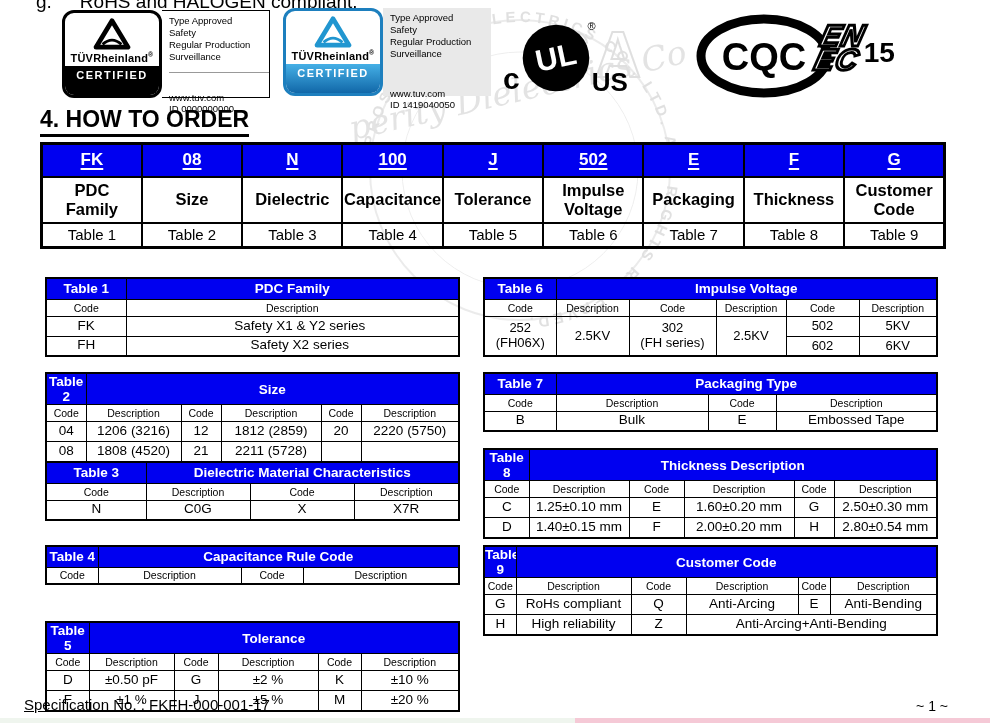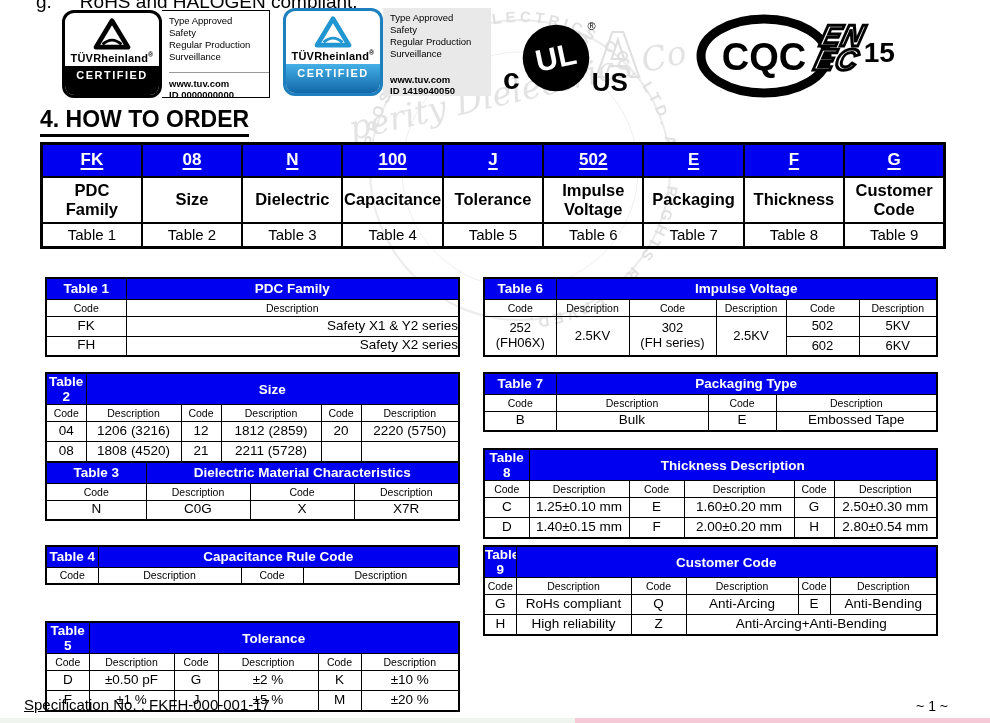--- a/index.html
+++ b/index.html
@@ -25,21 +25,21 @@
   .tuv-badge svg { margin-top:5px; }
   .tuv-brand { font-size:11px; font-weight:bold; letter-spacing:.2px; margin-top:1px; }
   .tuv-reg { font-size:7px; vertical-align:super; }
   .tuv-cert { width:100%; margin-top:2px; flex:1; background:#000; color:#fff; font-weight:bold;
     font-size:11px; letter-spacing:1.5px; text-align:center; padding-top:3px; }
   .tuv.blue .tuv-badge { border-color:#1d7fbe; }
   .tuv.blue .tuv-cert { background:linear-gradient(#45b0e6,#1167a8); }
   .tuv-panel { width:108px; height:88px; padding:4px 0 2px 7px; font-size:9.5px; line-height:1.25; }
   .tuv.bw .tuv-panel { border:1px solid #000; border-left:none; }
   .tuv.blue .tuv-panel { background:#e9e9e9; }
-  .tuv-panel .lower { margin-top:9px; border-top:1px solid #999; padding-top:5px; font-weight:bold; }
+  .tuv-panel .lower { margin-top:9px; border-top:1px solid #999; padding-top:19px; font-weight:normal; }
   .tuv.blue .tuv-panel .lower { border-top:none; }
 
   
   .ul-mark { position:absolute; left:503px; top:22px; display:flex; align-items:flex-end; }
   .ul-c { font-size:30px; font-weight:bold; margin-bottom:2px; }
   .ul-circle { position:relative; }
   .ul-reg { position:absolute; right:-4px; top:-2px; font-size:11px; }
   .ul-us { font-size:26px; font-weight:bold; margin-bottom:0; }
   .cqc { position:absolute; left:694px; top:14px; }
   .enec { position:absolute; left:818px; top:24px; display:flex; align-items:center; }
@@ -60,21 +60,21 @@
   .order-table .code-row span { text-decoration:underline; text-decoration-thickness:2px; text-underline-offset:3px; }
   .order-table .field-row td { height:46px; font-size:16.5px; font-weight:bold; line-height:1.15; }
   .order-table .ref-row td { height:25px; font-size:15px; }
 
   
   .sub { position:absolute; border:2px solid #000; }
   .sub td { border:1px solid #000; text-align:center; vertical-align:middle; overflow:hidden; }
   .sub .trow td { background:#0000F0; color:#fff; font-weight:bold; font-size:13.5px; height:21px; }
   .sub .hrow td { font-size:10.5px; height:17px; }
   .sub .drow td { font-size:13.5px; height:20px; line-height:1.1; }
-  .sub .left { text-align:right; padding-left:15px; }
+  .sub .left { text-align:center; padding-left:15px; }
   .pre { white-space:pre-line; }
   .pos-t1 { left:45px; top:277px; width:415px; }
   .pos-t2 { left:45px; top:372px; width:415px; }
   .pos-t3 { left:45px; top:461px; width:415px; }
   .pos-t4 { left:45px; top:545px; width:415px; }
   .pos-t5 { left:45px; top:621px; width:415px; }
   .pos-t6 { left:483px; top:277px; width:455px; }
   .pos-t7 { left:483px; top:372px; width:455px; }
   .pos-t8 { left:483px; top:448px; width:455px; }
   .pos-t9 { left:483px; top:545px; width:455px; }

